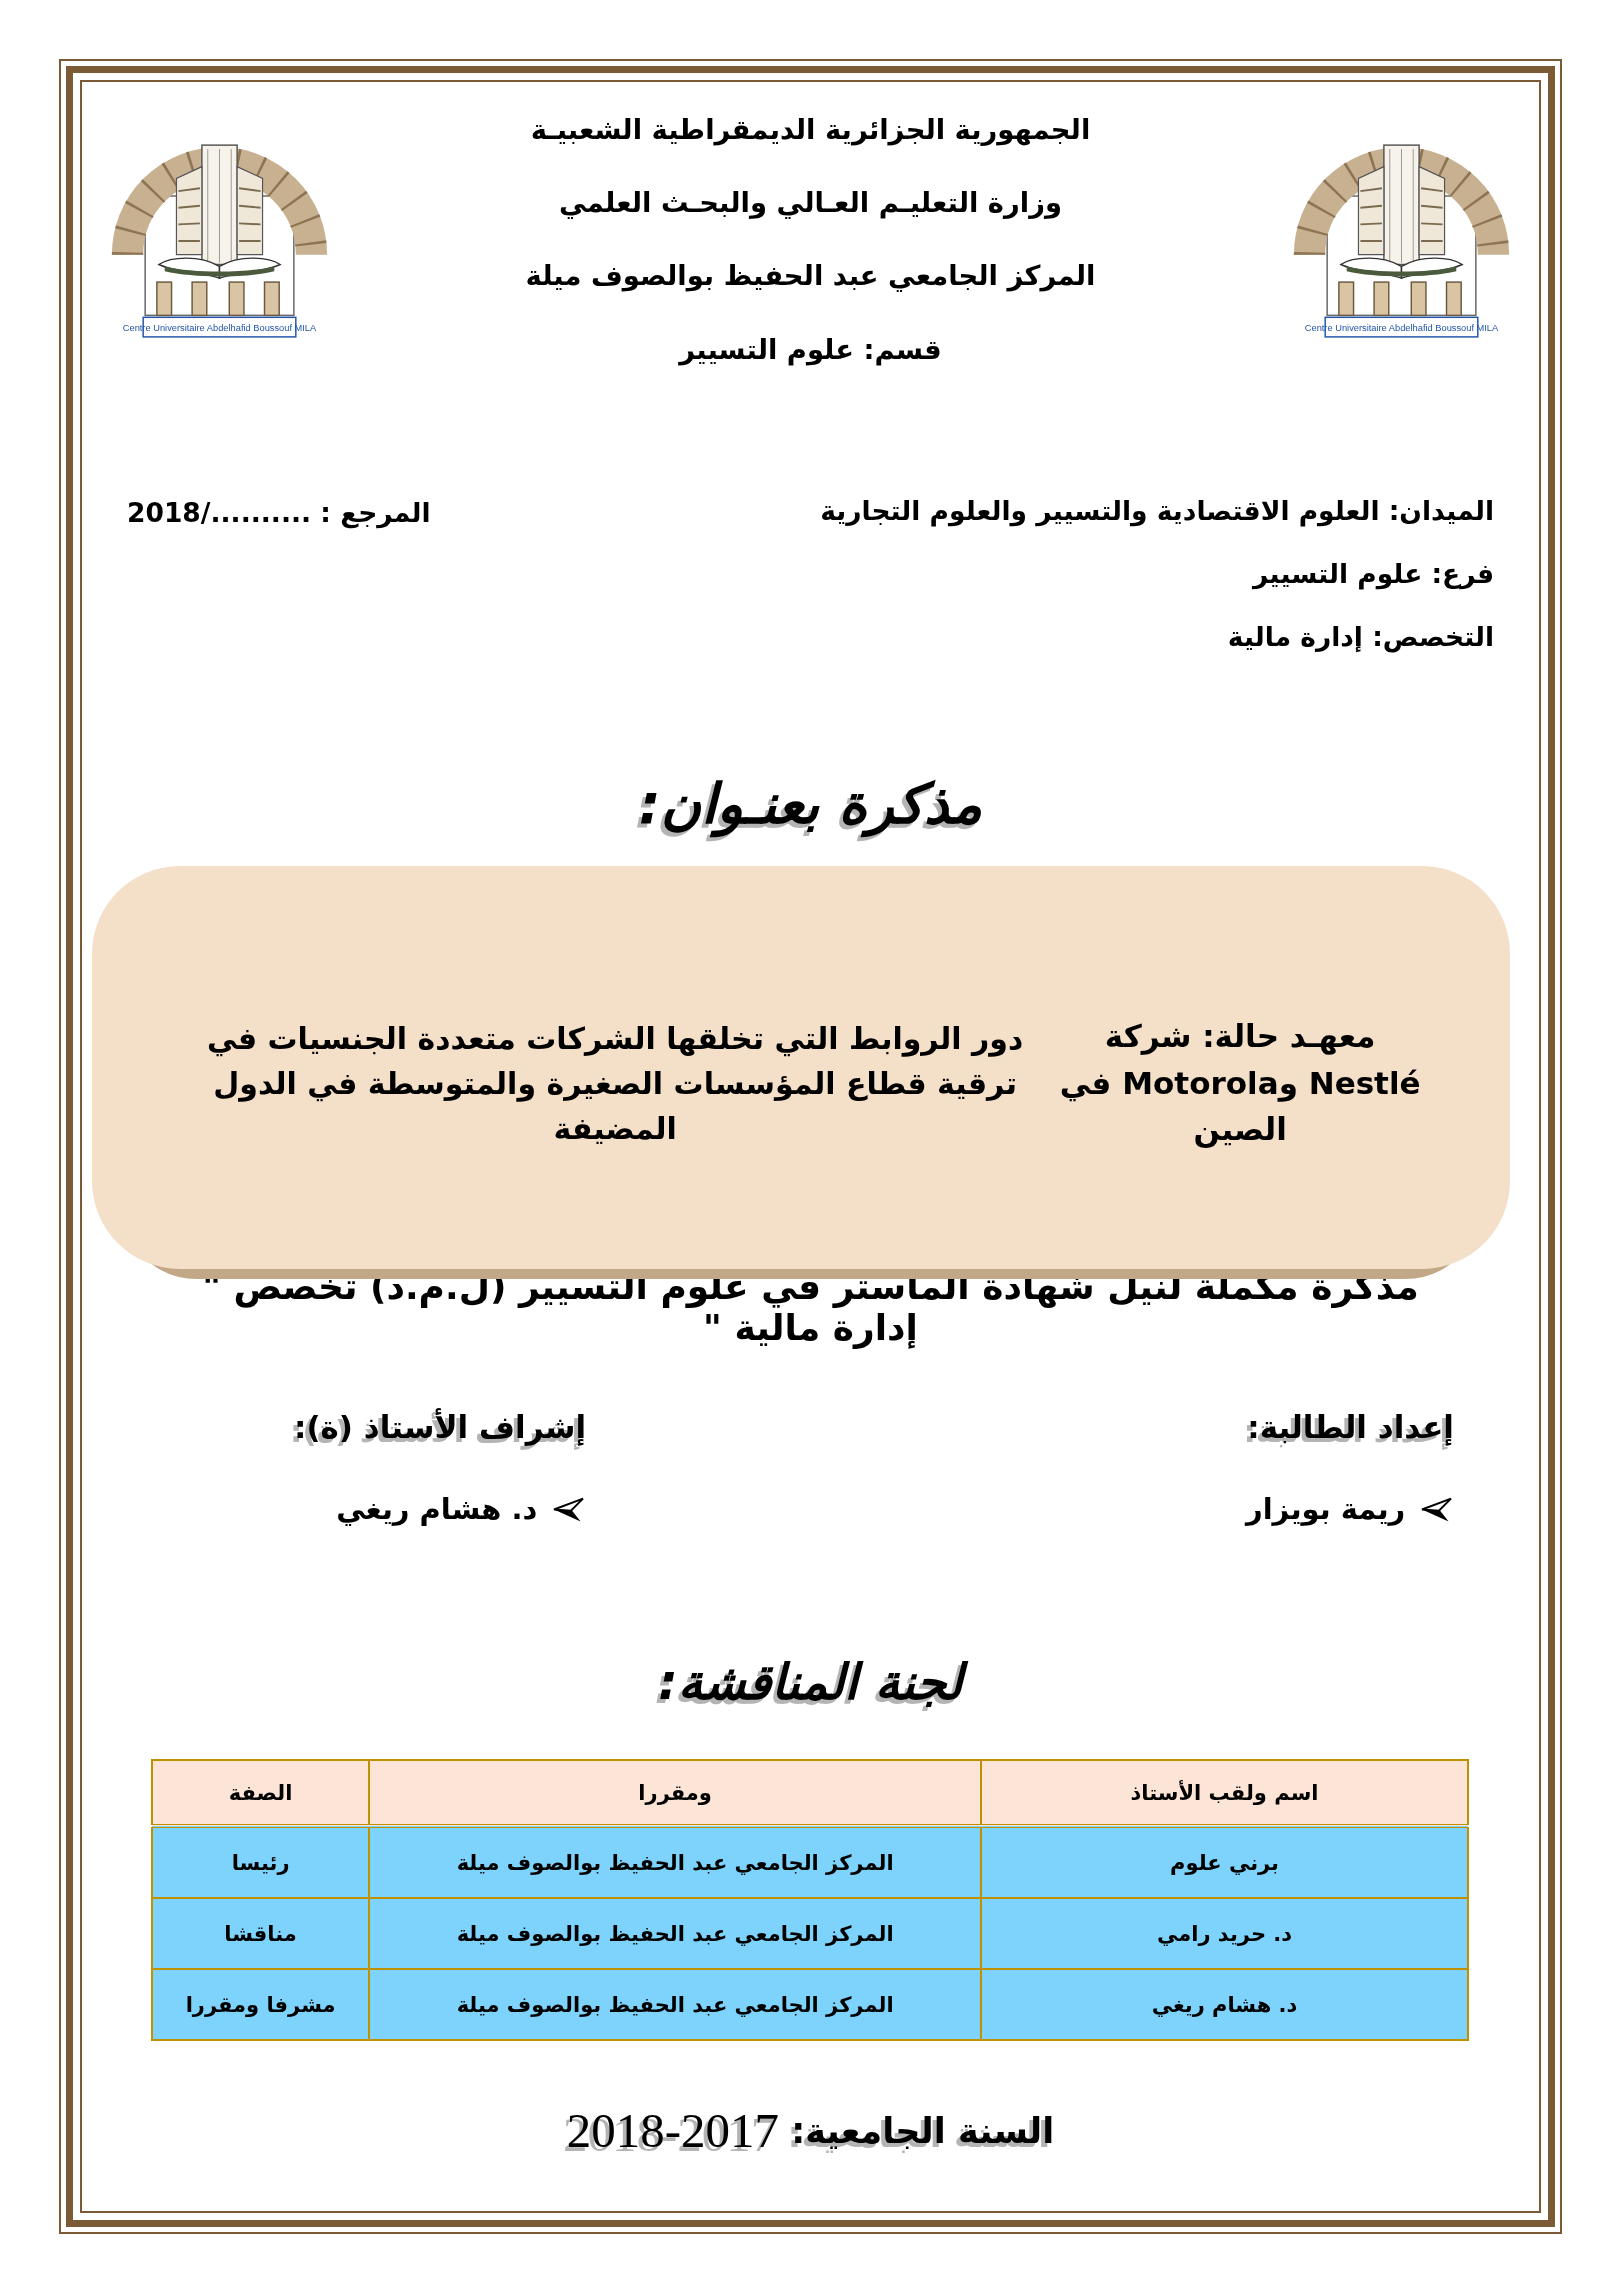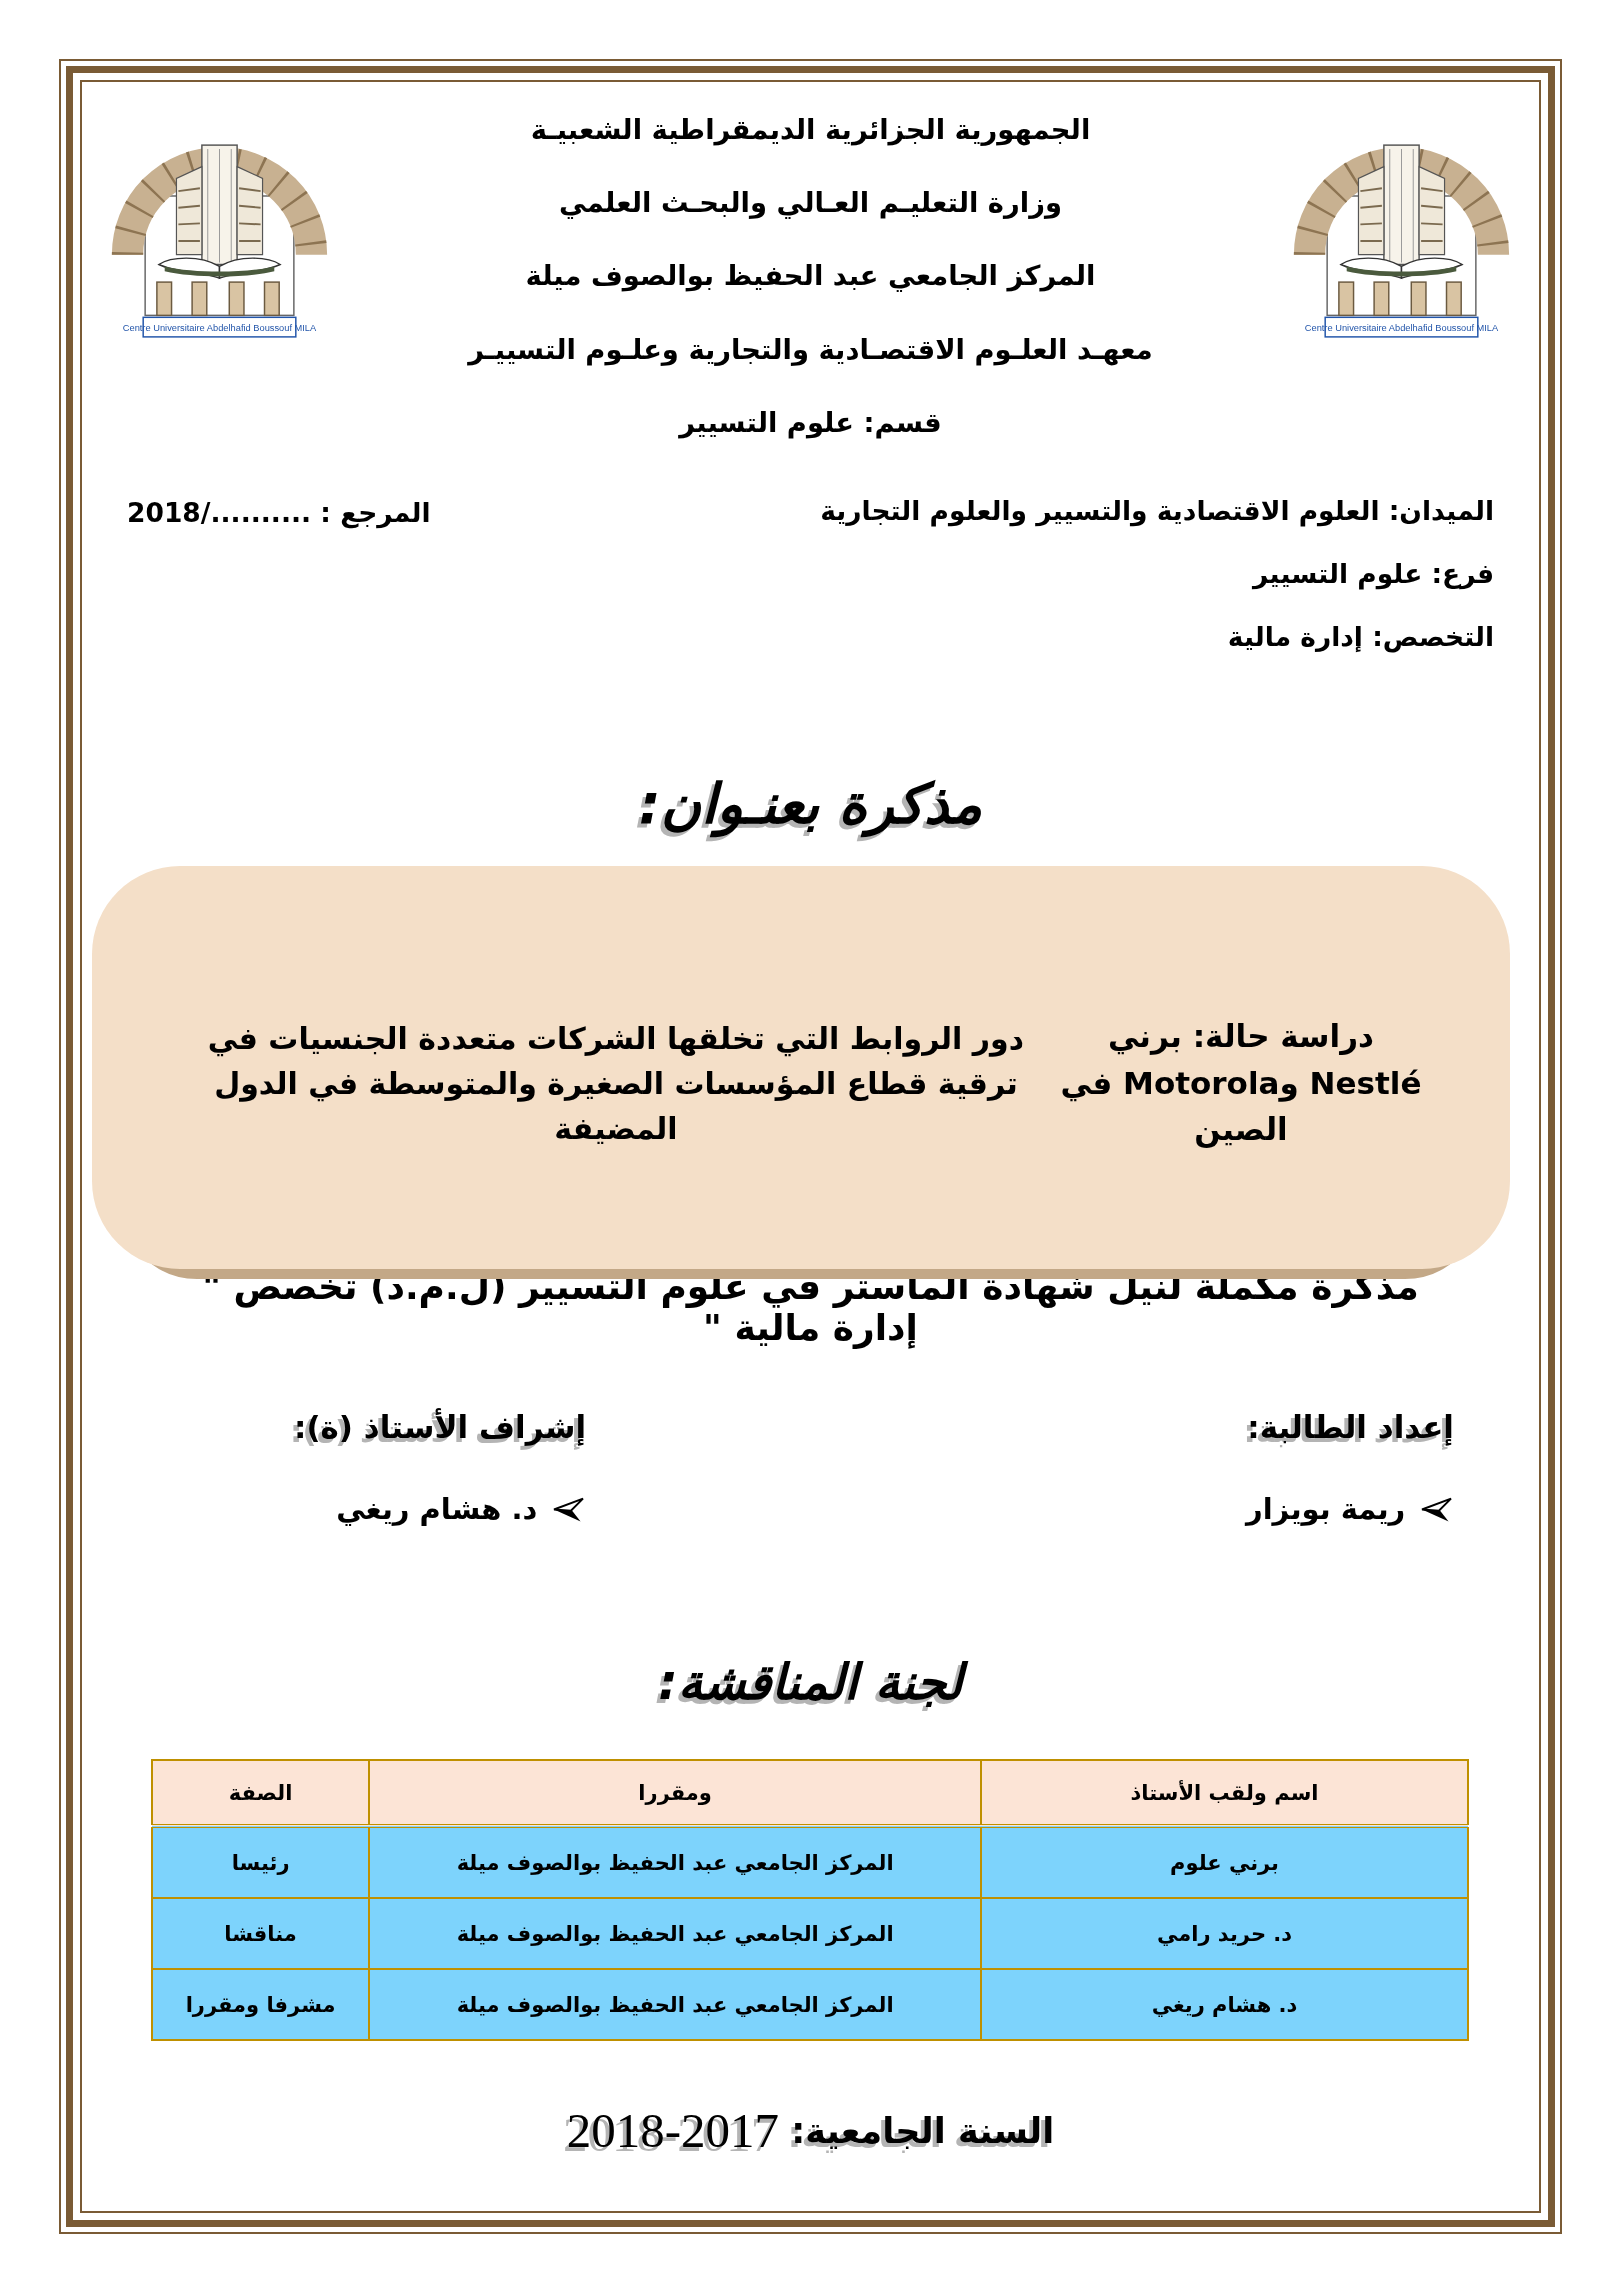--- a/index.html
+++ b/index.html
@@ -166,21 +166,20 @@
       </g>
 
       <rect x="38" y="224" width="156" height="20" fill="#ffffff" stroke="#2255aa" stroke-width="1.5"></rect>
       <text x="116" y="238" text-anchor="middle" font-size="9.5" fill="#2255aa" font-family="Liberation Sans, sans-serif">Centre Universitaire Abdelhafid Boussouf MILA</text>
     </svg>
 
     <div class="header-center">
       <div class="hline">الجمهورية الجزائرية الديمقراطية الشعبيـة</div>
       <div class="hline">وزارة التعليـم العـالي والبحـث العلمي</div>
       <div class="hline">المركز الجامعي عبد الحفيظ بوالصوف ميلة</div>
-      <div class="hline inst">معهـد العلـوم الاقتصـادية والتجارية وعلـوم التسييـر</div>
       <div class="hline">قسم: علوم التسيير</div>
     </div>
 
     <svg class="logo" viewBox="0 0 232 246">
       <rect x="40" y="100" width="152" height="122" fill="#ffffff" stroke="#666" stroke-width="1.5"></rect>
       <path d="M 22 160 A 94 94 0 0 1 210 160" fill="none" stroke="#c8b191" stroke-width="32"></path>
       <path d="M 22 160 A 94 94 0 0 1 210 160" fill="none" stroke="#8d7452" stroke-width="32" stroke-dasharray="2.5 21"></path>
       <rect x="98" y="48" width="36" height="122" fill="#f7f3ea" stroke="#555" stroke-width="1.5"></rect>
       <line x1="104" y1="52" x2="104" y2="168" stroke="#999" stroke-width="1"></line>
       <line x1="116" y1="52" x2="116" y2="168" stroke="#999" stroke-width="1"></line>
@@ -217,21 +216,21 @@
       <div class="iline">فرع: علوم التسيير</div>
       <div class="iline">التخصص: إدارة مالية</div>
     </div>
     <div class="info-left">المرجع : ........../2018</div>
   </div>
 
   <div class="memo-heading shadowed">مذكرة بعنـوان:</div>
 
   <div class="title-box">
     <div class="t1">دور الروابط التي تخلقها الشركات متعددة الجنسيات في ترقية قطاع المؤسسات الصغيرة والمتوسطة في الدول المضيفة</div>
-    <div class="t2">دراسة حالة: برني Nestlé وMotorola في الصين</div>
+    <div class="t2">معهـد حالة: شركة Nestlé وMotorola في الصين</div>
   </div>
 
   <div class="subtitle">مذكرة مكملة لنيل شهادة الماستر في علوم التسيير (ل.م.د) تخصص " إدارة مالية "</div>
 
   <div class="prep-row">
     <div class="prep-block">
       <div class="p-head shadowed">إعداد الطالبة:</div>
       <div class="p-name">
         <svg class="arrow-bullet" viewBox="0 0 28 24">
           <polygon points="2,12 26,3 16,13" fill="#ffffff" stroke="#000" stroke-width="1.6"></polygon>

